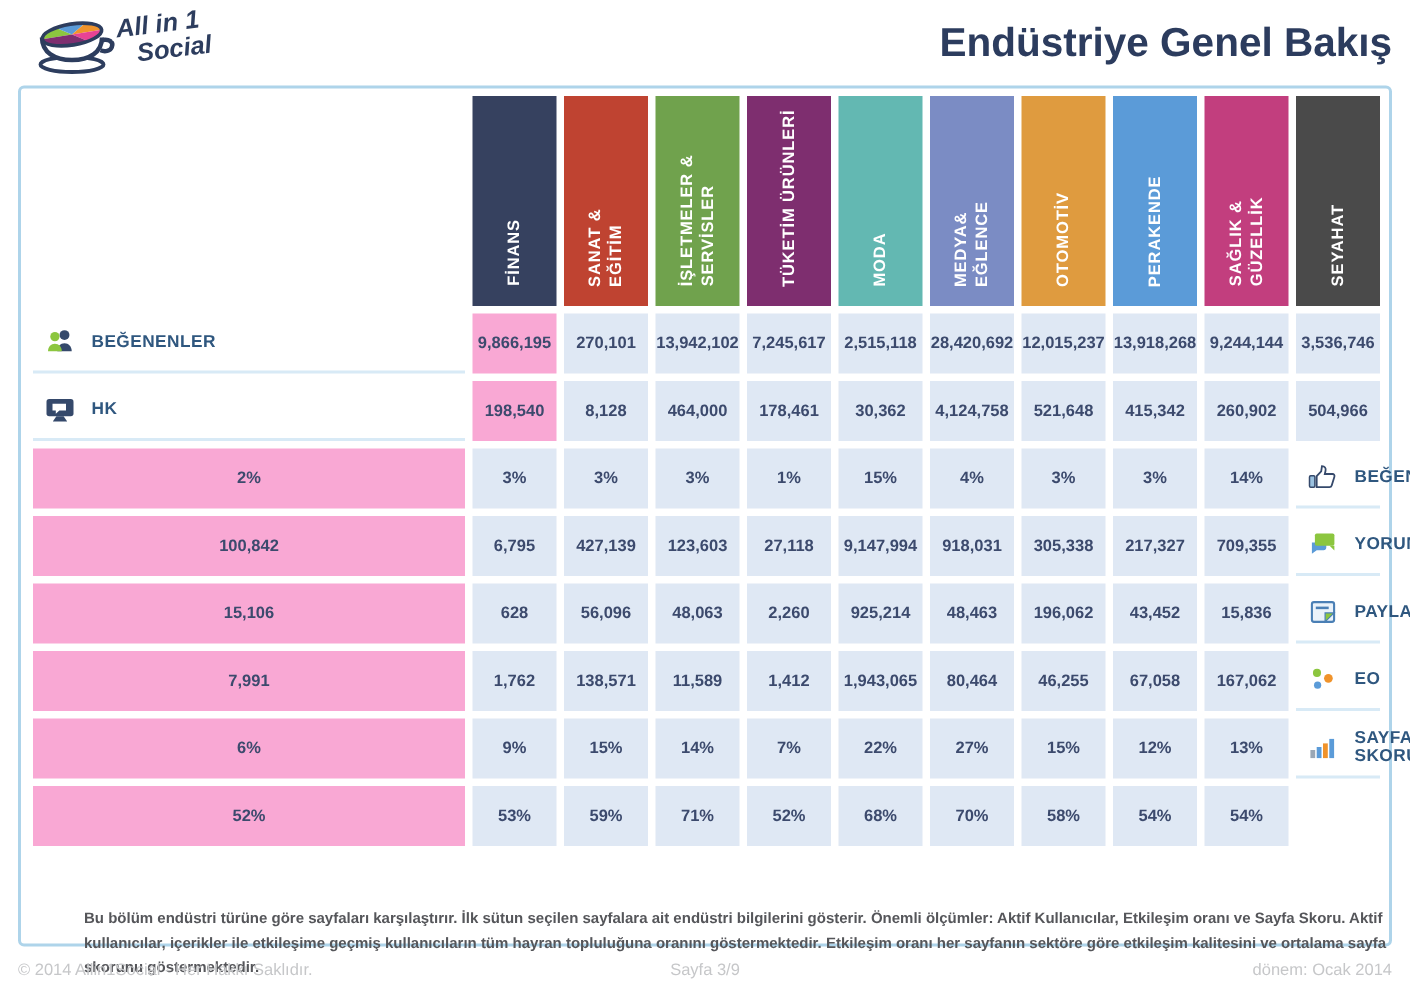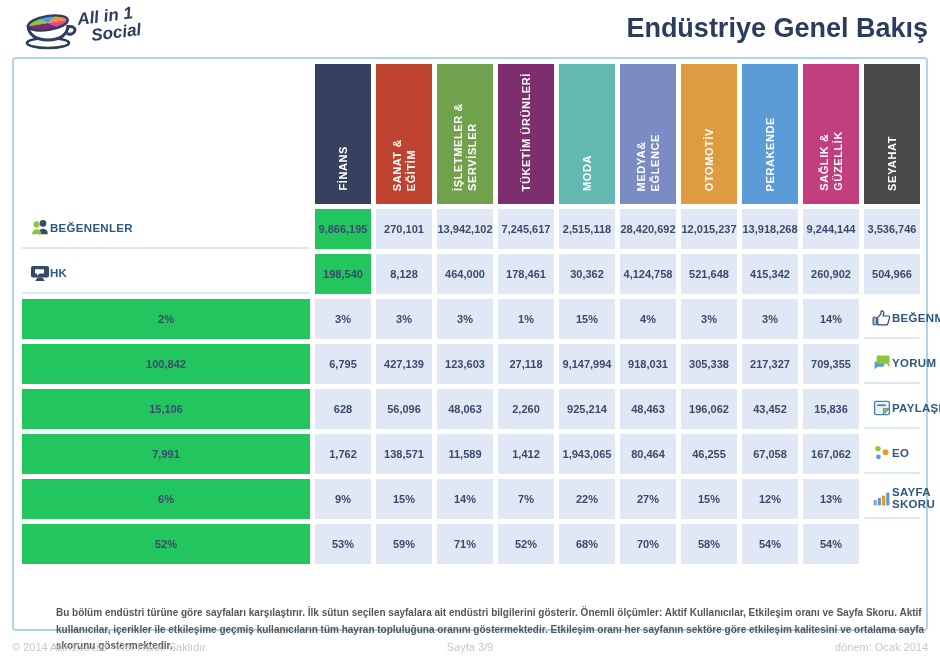--- a/index.html
+++ b/index.html
@@ -36,32 +36,32 @@
     display:flex; justify-content:center; align-items:flex-end;
     padding-bottom:13px; box-sizing:border-box;
   }
   .col-header-text {
     writing-mode:vertical-rl; transform:rotate(180deg);
     color:#ffffff; font-weight:bold; font-size:11px; letter-spacing:0.6px;
     white-space:pre-line; line-height:14px; text-align:left;
   }
 
   .row-label {
-    display:flex; align-items:center; padding-left:8px;
+    display:flex; align-items:center; gap:11px; padding-left:8px;
     box-sizing:border-box; border-bottom:2px solid #d8eaf6;
     color:#2f577f; font-weight:bold; font-size:11.5px; letter-spacing:0.3px;
   }
   .row-icon { width:20px; height:20px; flex:0 0 20px; display:inline-flex; }
   .row-icon svg { width:20px; height:20px; }
 
   .value-cell {
     display:flex; align-items:center; justify-content:center;
     background:#dfe8f4; color:#3c4a6d; font-weight:bold; font-size:11px;
   }
-  .value-cell.first { background:#22c55e; }
+  .value-cell.first { background:#f9a8d4; }
 
   
   .description-block {
     position:absolute; left:10px; top:546px; width:890px;
     font-size:10px; color:#55565a; line-height:1.65;margin-left:32px;
   }
   .description-text { font-weight:bold; margin:0 0 7px 0; }
   .description-note { font-weight:normal; margin:0;text-align:center; }
 
   

